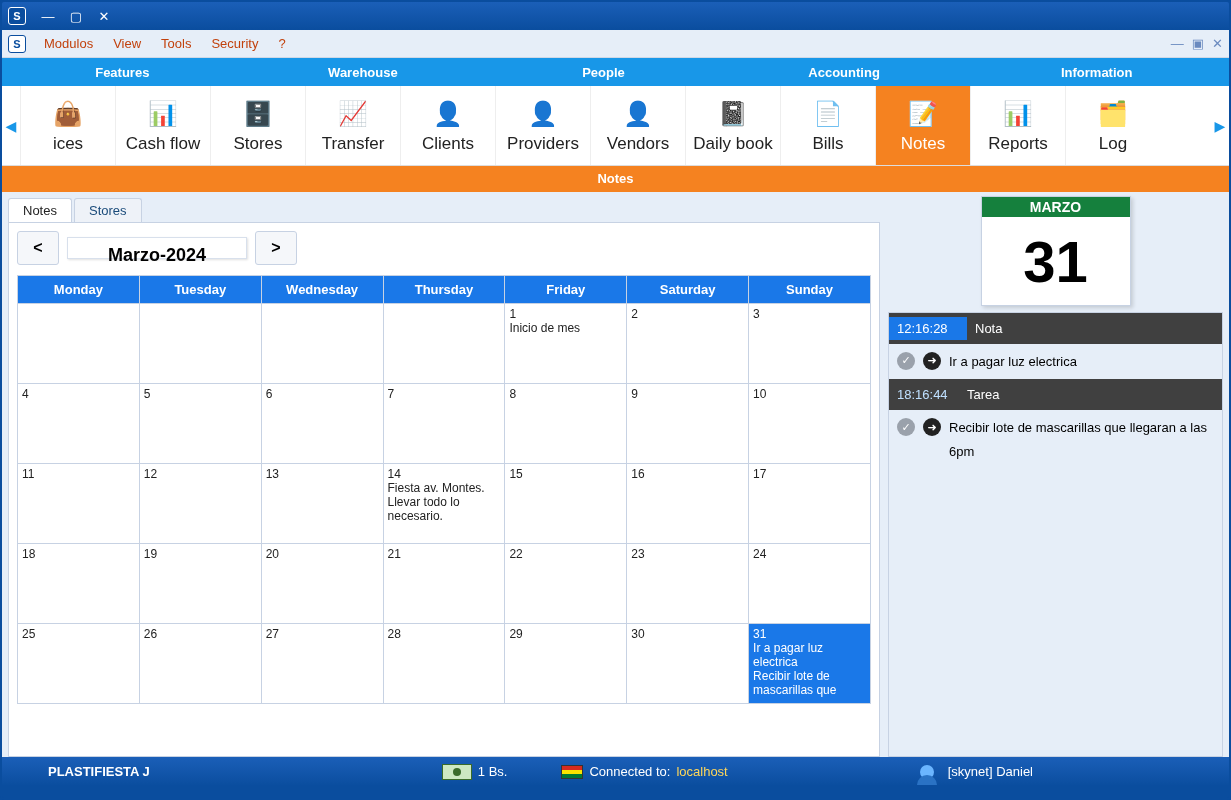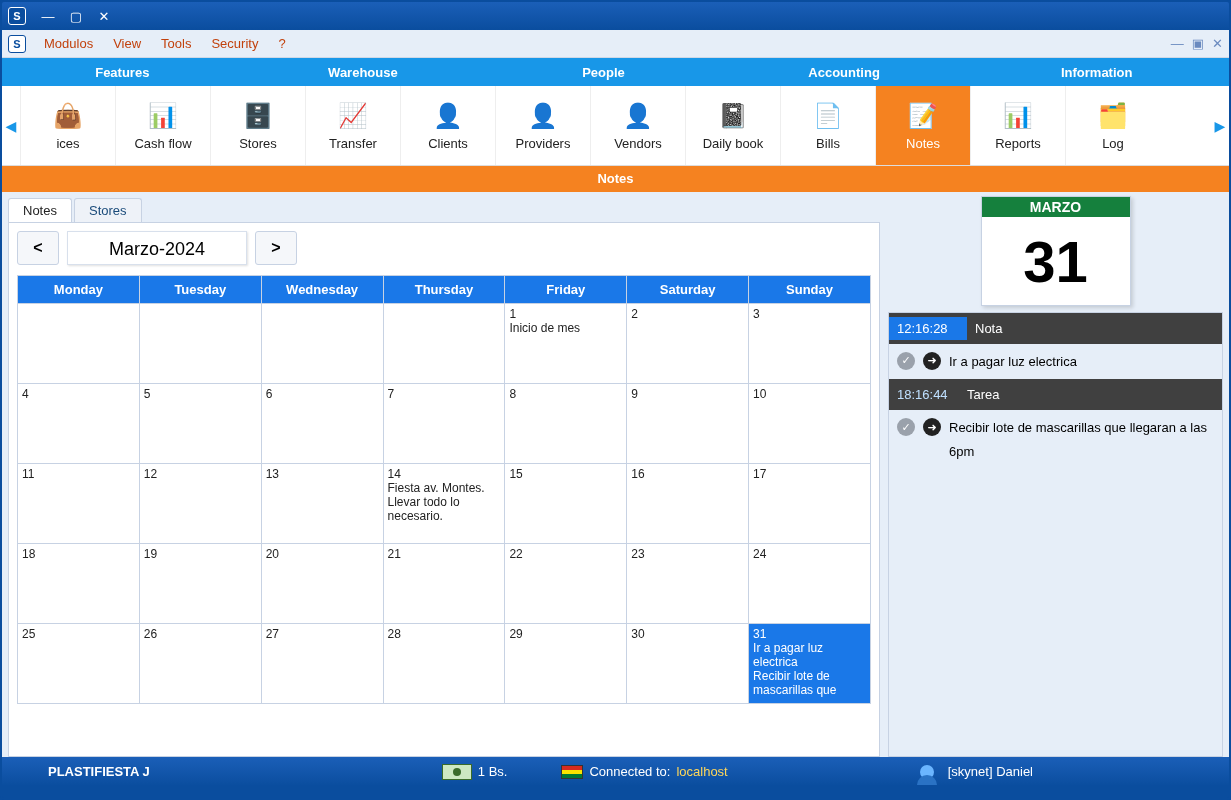--- a/index.html
+++ b/index.html
@@ -13,32 +13,32 @@
 .menubar .mitem { padding:0 10px; color:#c2410c; cursor:pointer; }
 .menubar .doc-icons { margin-left:auto; display:flex; gap:8px; color:#6a8abf; }
 .section-tabs { background:#1897e8; color:#fff; height:28px; display:flex; align-items:stretch; }
 .section-tabs .sec { flex:1; display:flex; align-items:center; justify-content:center; font-weight:600; cursor:pointer; }
 .section-tabs .sec:last-child { flex:1.1; }
 .toolbar { background:#fff; height:80px; display:flex; align-items:stretch; border-bottom:1px solid #ddd; position:relative; }
 .toolbar .scroll-arrow { width:18px; display:flex; align-items:center; justify-content:center; color:#1897e8; font-size:14px; cursor:pointer; }
 .toolbar .tbtn { width:95px; display:flex; flex-direction:column; align-items:center; justify-content:center; gap:4px; border-left:1px solid #eee; cursor:pointer; }
 .toolbar .tbtn.active { background:#f58220; color:#fff; }
 .toolbar .tbtn .ico { width:32px; height:32px; display:flex; align-items:center; justify-content:center; font-size:24px; }
-.toolbar .tbtn .lbl { font-size:13px; color:#222; }
+.toolbar .tbtn .lbl { font-size:17px; color:#222; }
 .toolbar .tbtn.active .lbl { color:#fff; }
 .page-title { background:#f58220; color:#fff; text-align:center; font-weight:700; height:26px; line-height:26px; }
 .workspace { background:#e6eef8; height:565px; display:flex; padding:4px 6px 0 6px; gap:8px; }
 .left-pane { flex:1; display:flex; flex-direction:column; }
 .note-tabs { height:26px; display:flex; align-items:flex-end; }
 .note-tab { padding:4px 14px; background:#eef2f8; border:1px solid #c7d2e3; border-bottom:none; border-radius:3px 3px 0 0; color:#1a4b7a; margin-right:2px; cursor:pointer; }
 .note-tab.active { background:#fff; color:#222; }
 .calendar-wrap { background:#fff; border:1px solid #c7d2e3; flex:1; padding:8px; display:flex; flex-direction:column; }
 .month-nav { display:flex; align-items:center; gap:8px; margin-bottom:10px; }
 .navbtn { width:42px; height:34px; background:#f5f7fa; border:1px solid #c7d2e3; border-radius:3px; display:flex; align-items:center; justify-content:center; font-weight:700; cursor:pointer; font-size:16px; }
-.month-lbl { flex:0 0 180px; text-align:center; font-weight:400; font-size:18px; background:#fff; border:1px solid #d8e0ec; height:34px; line-height:34px; box-shadow:1px 1px 2px rgba(0,0,0,.12); }
+.month-lbl { flex:0 0 180px; text-align:center; font-weight:700; font-size:18px; background:#fff; border:1px solid #d8e0ec; height:22px; line-height:34px; box-shadow:1px 1px 2px rgba(0,0,0,.12); }
 .cal-table { border-collapse:collapse; width:100%; table-layout:fixed; }
 .cal-table th { background:#1a78e8; color:#fff; padding:6px 4px; font-weight:600; border:1px solid #c7d2e3; }
 .cal-table td { border:1px solid #c7d2e3; height:80px; vertical-align:top; padding:3px 4px; font-size:12px; color:#222; }
 .cal-table td.sel { background:#1a78e8; color:#fff; }
 .cal-table td .dnum { display:block; }
 .right-pane { width:335px; display:flex; flex-direction:column; }
 .day-card { background:#fff; border:1px solid #c7d2e3; height:110px; margin:0 auto 6px; width:150px; display:flex; flex-direction:column; box-shadow:2px 2px 4px rgba(0,0,0,.15); }
 .day-card .hd { background:#15803d; color:#fff; text-align:center; font-weight:700; font-size:14px; padding:2px 0; }
 .day-card .big { flex:1; display:flex; align-items:center; justify-content:center; font-size:58px; font-weight:900; font-family:Arial, sans-serif; }
 .notes-list { background:#e6eef8; border:1px solid #c7d2e3; flex:1; overflow:auto; }

